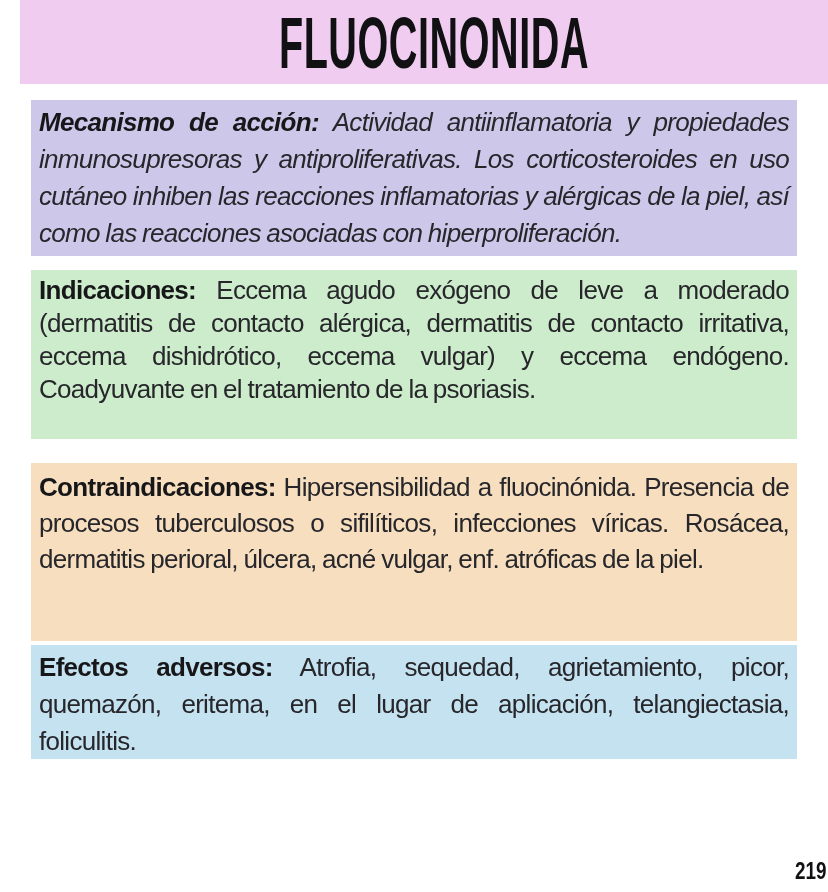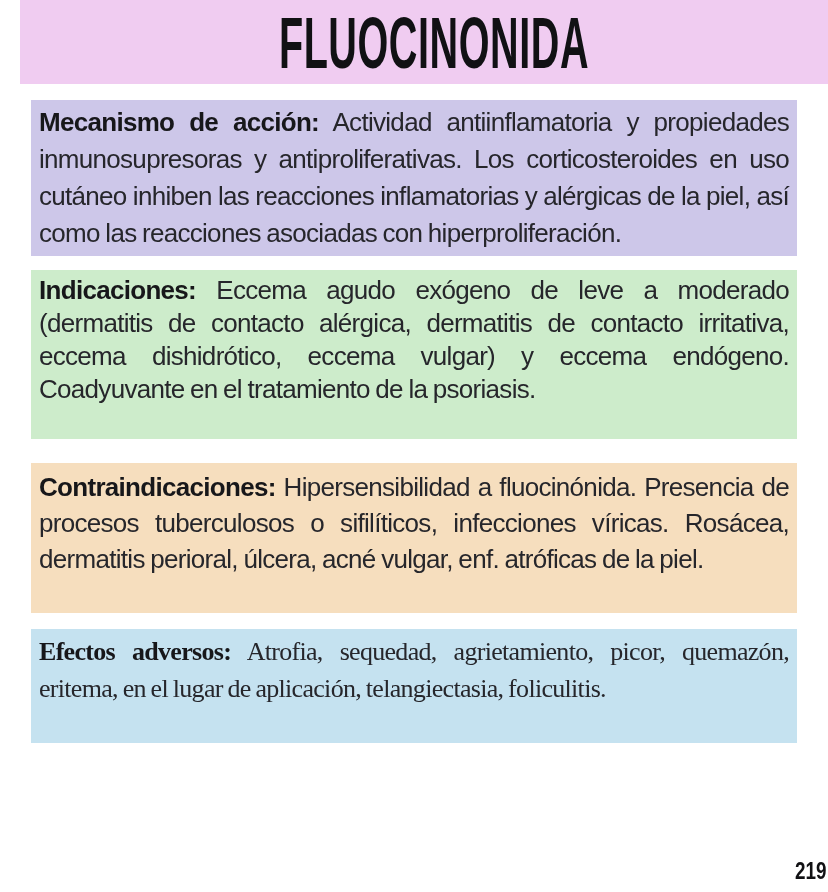--- a/index.html
+++ b/index.html
@@ -23,21 +23,21 @@
   .card { margin-left:31px; width:766px; padding:4px 8px; }
   .body {
     font-size:26px; line-height:37px;
     letter-spacing:-0.7px; word-spacing:-1px;
     text-align:justify; color:#26262b;
   }
   .label { font-weight:700; color:#17171a; }
   .s1 { height:156px; margin-bottom:14px; }
   .s2 { height:169px; margin-bottom:24px; }
   .s2 .body { line-height:33px; }
-  .s3 { height:150px; margin-bottom:16px; }
+  .s3 { height:178px; margin-bottom:4px; }
   .s3 .body { line-height:36px; padding-top:2px; }
   .s4 { height:114px; margin-bottom:10px; }
   .s5 { height:173px; }
   .s5 .body { text-align:left; line-height:36px; font-size:25.5px; word-spacing:-1.5px; }
   .it { font-style:italic; }
   .page-number {
     position:absolute; right:2px; bottom:7px;
     font-weight:700; font-size:23px; color:#111114;
     transform:scaleX(0.82); transform-origin:100% 50%;
   }
@@ -46,42 +46,42 @@
 <body>
 
 <div class="page">
 
   <header class="title-bar" style="background-color: rgb(240, 204, 241); margin-left: 20px;">
     <h1 class="title">FLUOCINONIDA</h1>
   </header>
 
   <main class="sections">
 
-    <section class="card s1" style="background-color: rgb(205, 199, 233);">
+    <section class="card s1" style="background-color: rgb(205, 199, 233); font-style: italic;">
       <p class="body">
         <span class="label">Mecanismo de acción:</span>
         <span>Actividad antiinflamatoria y propiedades inmunosupresoras y antiproliferativas. Los corticosteroides en uso cutáneo inhiben las reacciones inflamatorias y alérgicas de la piel, así como las reacciones asociadas con hiperproliferación.</span>
       </p>
     </section>
 
     <section class="card s2" style="background-color: rgb(205, 236, 203);">
       <p class="body">
         <span class="label">Indicaciones:</span>
         <span>Eccema agudo exógeno de leve a moderado (dermatitis de contacto alérgica, dermatitis de contacto irritativa, eccema dishidrótico, eccema vulgar) y eccema endógeno. Coadyuvante en el tratamiento de la psoriasis.</span>
       </p>
     </section>
 
     <section class="card s3" style="background-color: rgb(246, 222, 190);">
       <p class="body">
         <span class="label">Contraindicaciones:</span>
         <span>Hipersensibilidad a fluocinónida. Presencia de procesos tuberculosos o sifilíticos, infecciones víricas. Rosácea, dermatitis perioral, úlcera, acné vulgar, enf. atróficas de la piel.</span>
       </p>
     </section>
 
-    <section class="card s4" style="background-color: rgb(197, 226, 240); font-family: Liberation Serif, serif;">
+    <section class="card s4" style="background-color: rgb(197, 226, 240);">
       <p class="body">
         <span class="label">Efectos adversos:</span>
         <span>Atrofia, sequedad, agrietamiento, picor, quemazón, eritema, en el lugar de aplicación, telangiectasia, foliculitis.</span>
       </p>
     </section>
 
 
   </main>
 
   <div class="page-number">219</div>

